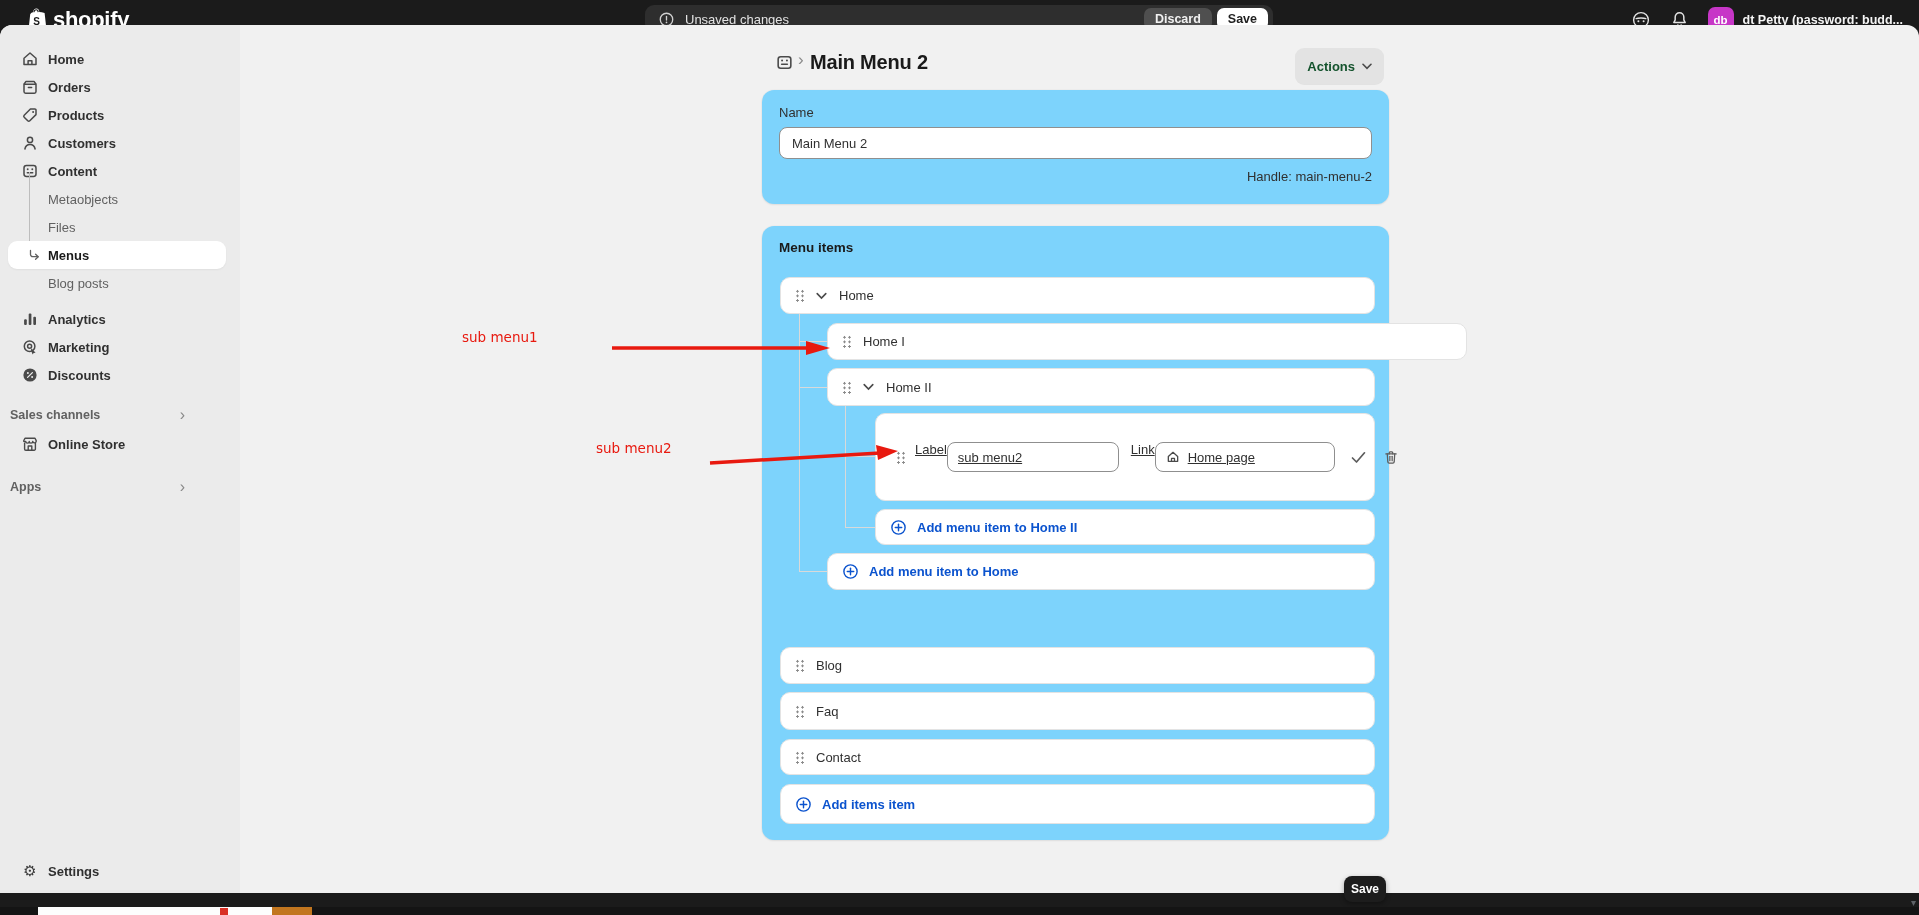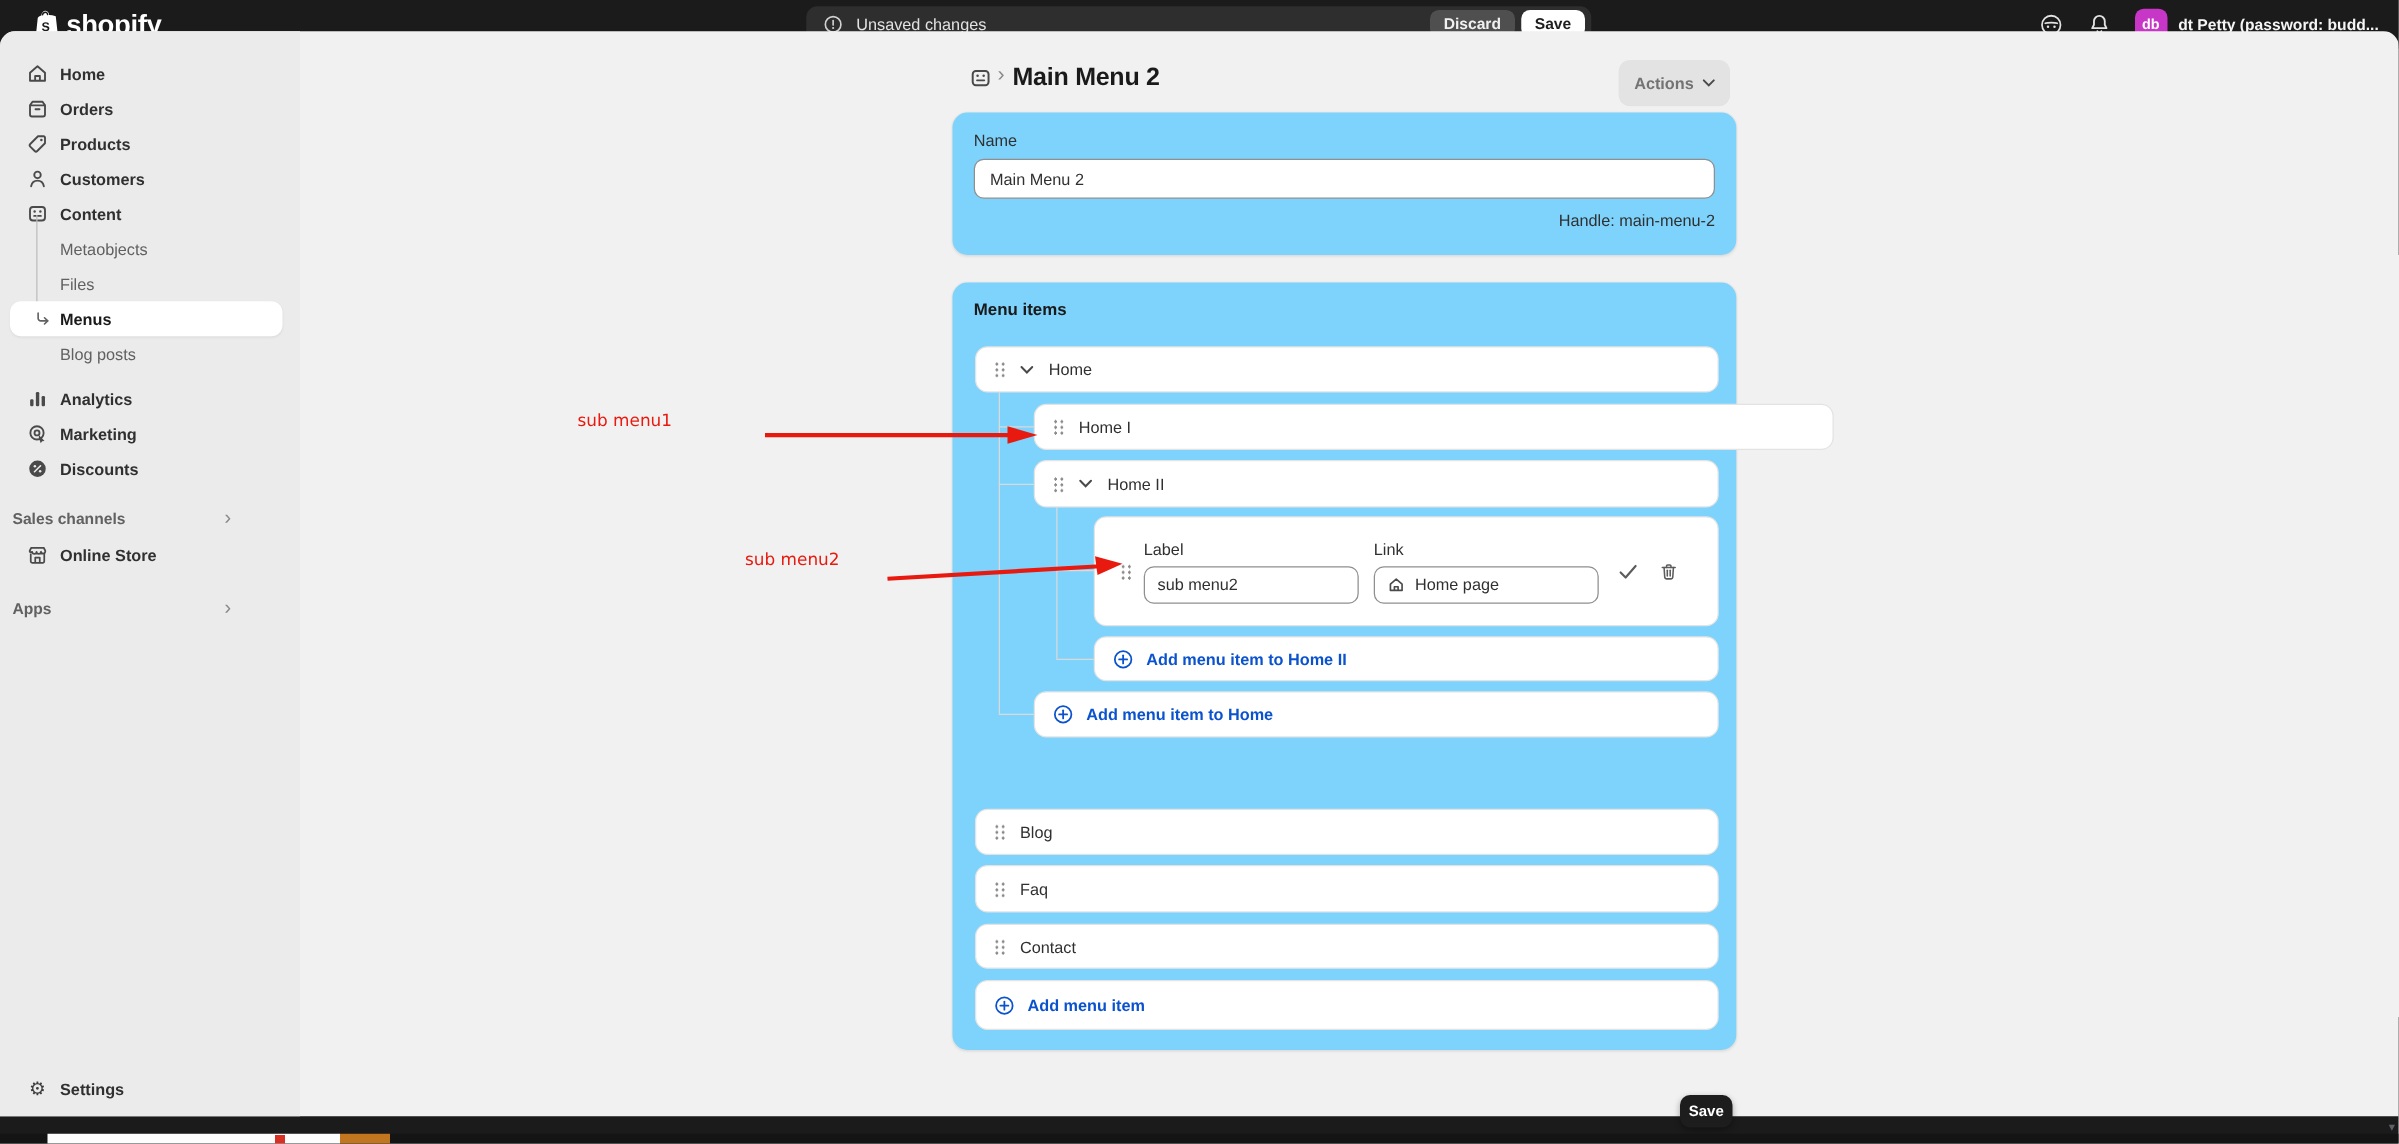--- a/index.html
+++ b/index.html
@@ -39,21 +39,21 @@
   .s-section .s-hd { position:absolute; left:10px; font-size:12.5px; font-weight:600; color:#616161; }
   .s-section .chevR { position:absolute; right:55px; color:#8a8a8a; font-size:16px; line-height:10px; }
   .gear-glyph { font-size:15px; color:#3d3d3d; }
 
   
   .content { position:absolute; left:760px; top:0; width:630px; }
   .page-head { position:absolute; top:23px; left:0; width:630px; height:30px; }
   .crumb-ic { position:absolute; left:15px; top:5px; }
   .crumb-sep { position:absolute; left:38px; top:2px; color:#8a8a8a; font-size:17px; }
   .page-title { position:absolute; left:50px; top:3px; font-size:20px; font-weight:700; color:#1a1a1a; letter-spacing:-0.2px; }
-  .actions-btn { position:absolute; right:6px; top:0; height:36px; padding:0 12px; background:#e3e3e3; border:none; border-radius:9px; font-family:inherit; font-size:13px; font-weight:600; color:#737373; display:flex; align-items:center; gap:7px; cursor:pointer; box-shadow:0 1px 0 rgba(0,0,0,.06); }
+  .actions-btn { position:absolute; right:6px; top:0; height:36px; padding:0 12px; background:#e3e3e3; border:none; border-radius:9px; font-family:inherit; font-size:13px; font-weight:600; color:#14532d; display:flex; align-items:center; gap:7px; cursor:pointer; box-shadow:0 1px 0 rgba(0,0,0,.06); }
 
   .card { position:absolute; left:2px; width:627px; background:#7dd3fc; border-radius:12px; box-shadow:0 1px 2px rgba(26,26,26,.07), 0 0 0 1px rgba(0,0,0,.02); }
   .card1 { top:65px; height:114px; padding:15px 17px; }
   .field-label { font-size:13px; font-weight:500; color:#303030; }
   .name-input { margin-top:7px; width:100%; height:32px; border:1px solid #8f8f8f; border-radius:8px; padding:0 12px; font-size:13px; color:#303030; font-family:inherit; background:#fff; }
   .handle { margin-top:10px; font-size:13px; color:#303030;text-align:right; }
 
   .card2 { top:201px; height:614px; }
   .card2-head { position:absolute; left:17px; top:14px; font-size:13.5px; font-weight:700; color:#1a1a1a; }
 
@@ -63,21 +63,21 @@
 
   .row { position:absolute; background:#fff; border:1px solid #e3e3e3; border-radius:10px; display:flex; align-items:center; padding-left:14px; gap:12px; font-size:13px; color:#303030; cursor:pointer; }
   .row .rlb { font-weight:500; }
   .drag { width:9px; height:13px; flex:0 0 9px;
           background-image:radial-gradient(circle, #8a8a8a 1.15px, transparent 1.35px);
           background-size:5px 4.6px; background-position:0 0; cursor:grab; }
   .addrow { gap:10px; }
   .addrow .albl { color:#0b53ce; font-weight:650; font-size:13px; }
 
   .editor { padding-left:20px; gap:0; align-items:center; cursor:default; }
-  .egroup { display:flex; flex-direction:column; margin-left:10px; }
+  .egroup { display:flex; margin-left:10px;text-decoration:underline; }
   .egroup .elabel { font-size:13px; color:#303030; margin-bottom:6px; }
   .einput { width:172px; height:30px; border:1px solid #8f8f8f; border-radius:8px; padding:0 10px; font-size:13px; color:#303030; font-family:inherit; background:#fff; }
   .egroup.link { margin-left:12px; }
   .linkbox { width:180px; height:30px; border:1px solid #8f8f8f; border-radius:8px; display:flex; align-items:center; gap:8px; padding:0 10px; font-size:13px; color:#303030; cursor:pointer; background:#fff; }
   .editor .okic { margin-left:16px; cursor:pointer; display:flex; }
   .editor .delic { margin-left:17px; cursor:pointer; display:flex; }
 
   .save-floating { position:absolute; left:1344px; top:851px; width:42px; height:26px; background:#1d1d1d; color:#fff; border:none; border-radius:8px; font-size:12px; font-weight:700; font-family:inherit; cursor:pointer; z-index:55; box-shadow:0 2px 5px rgba(0,0,0,.35); }
 
   
@@ -427,21 +427,21 @@
         </div>
 
         <div class="row addrow" style="left:18px; top:558px; width:595px; height:40px">
           <span>
             <svg width="17" height="17" viewBox="0 0 18 18" fill="none" stroke="#0b53ce" stroke-width="1.5" stroke-linecap="round">
                 <circle cx="9" cy="9" r="7"></circle>
                 <path d="M9 5.6 V12.4"></path>
                 <path d="M5.6 9 H12.4"></path>
               </svg>
           </span>
-          <span class="albl">Add menu item</span>
+          <span class="albl">Add items item</span>
         </div>
       </section>
     </main>
 
     <button class="save-floating">Save</button>
   </div>
 
   <svg class="annot-svg">
     <line x1="612" y1="348" x2="810" y2="348" stroke="#e8190f" stroke-width="3.4"></line>
     <polygon points="830,348 806,341 806,355" fill="#e8190f"></polygon>

